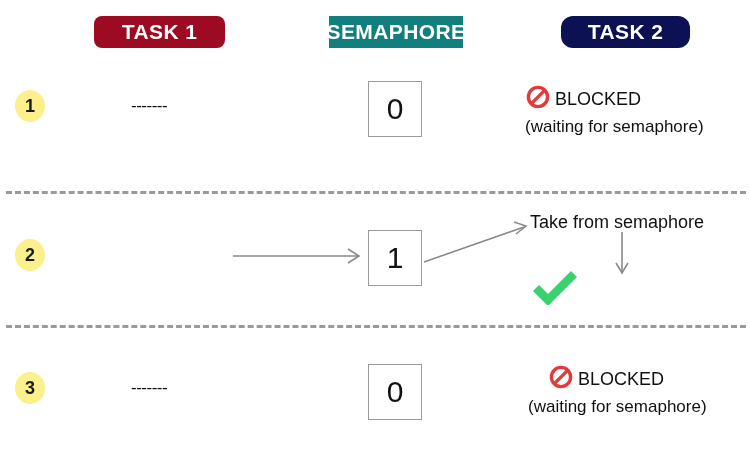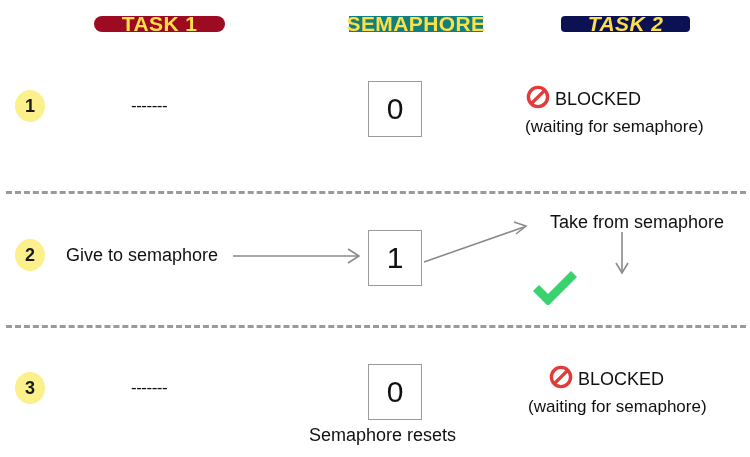--- a/index.html
+++ b/index.html
@@ -18,45 +18,43 @@
     background: #ffffff;
     overflow: hidden;
   }
 
   
   .hdr {
     position: absolute;
     display: flex;
     align-items: center;
     justify-content: center;
-    color: #fde047;
+    color: #ffffff;
     font-size: 21px;
     font-weight: 700;
     letter-spacing: 0.4px;
-    height: 16px;
+    height: 32px;
     box-sizing: border-box;
     padding: 8px 14px;
     white-space: nowrap;
   }
   .hdr-task1 {
     left: 94px; top: 16px; width: 131px;
     background: #9c0b21;
     border-radius: 8px;
   }
   .hdr-sem {
     left: 329px; top: 16px; width: 134px;
     background: #127f7f;
     border-radius: 0;
-    margin-left: 20px;
   }
   .hdr-task2 {
     left: 561px; top: 16px; width: 129px;
     background: #0b1153;
-    border-radius: 4px;
-    font-style: italic;
+    border-radius: 12px;
   }
 
   
   .step {
     position: absolute;
     width: 30px;
     height: 32px;
     border-radius: 50%;
     background: #fbf08c;
     display: flex;
@@ -111,21 +109,21 @@
     position: absolute;
     color: #111111;
     font-size: 17px;
     letter-spacing: -0.5px;
     white-space: nowrap;
   }
   .dashes-1 { left: 131px; top: 96px; }
   .dashes-3 { left: 131px; top: 378px; }
 
   .give-label { left: 66px; top: 245px; font-size: 18px; }
-  .take-label { left: 530px; top: 212px; font-size: 18px; margin-left: 20px; }
+  .take-label { left: 530px; top: 212px; font-size: 18px; }
   .taskruns-label { left: 577px; top: 276px; font-size: 18px; letter-spacing: 0.3px; }
   .resets-label { left: 309px; top: 425px; font-size: 18px; }
 
   
   .blocked-group {
     position: absolute;
     white-space: nowrap;
   }
   .blocked-group .line1 {
     display: flex;
@@ -180,32 +178,30 @@
         <svg width="26" height="26" viewBox="0 0 26 26">
           <circle cx="13" cy="13" r="9.6" fill="none" stroke="#e23b3b" stroke-width="3.4"></circle>
           <line x1="6.6" y1="19.4" x2="19.4" y2="6.6" stroke="#e23b3b" stroke-width="3.4" stroke-linecap="butt"></line>
         </svg>
       </span>
       <span>BLOCKED</span>
     </div>
     <div class="line2">(waiting for semaphore)</div>
   </div>
 
-  <div class="txt give-label">Give to semaphore</div>
   <div class="sembox sembox-2">1</div>
   <div class="txt take-label">Take from semaphore</div>
   <span class="check-icon">
     <svg width="44" height="34" viewBox="0 0 44 34">
       <path d="M3 17 L15 29 L41 3" fill="none" stroke="#3ad16f" stroke-width="8.5" stroke-linecap="butt" stroke-linejoin="miter"></path>
     </svg>
   </span>
 
   <div class="dashes dashes-3">-------</div>
   <div class="sembox sembox-3">0</div>
-  <div class="txt resets-label">Semaphore resets</div>
   <div class="blocked-group bg-3">
     <div class="line1">
       <span class="noentry-icon">
         <svg width="26" height="26" viewBox="0 0 26 26">
           <circle cx="13" cy="13" r="9.6" fill="none" stroke="#e23b3b" stroke-width="3.4"></circle>
           <line x1="6.6" y1="19.4" x2="19.4" y2="6.6" stroke="#e23b3b" stroke-width="3.4" stroke-linecap="butt"></line>
         </svg>
       </span>
       <span>BLOCKED</span>
     </div>

